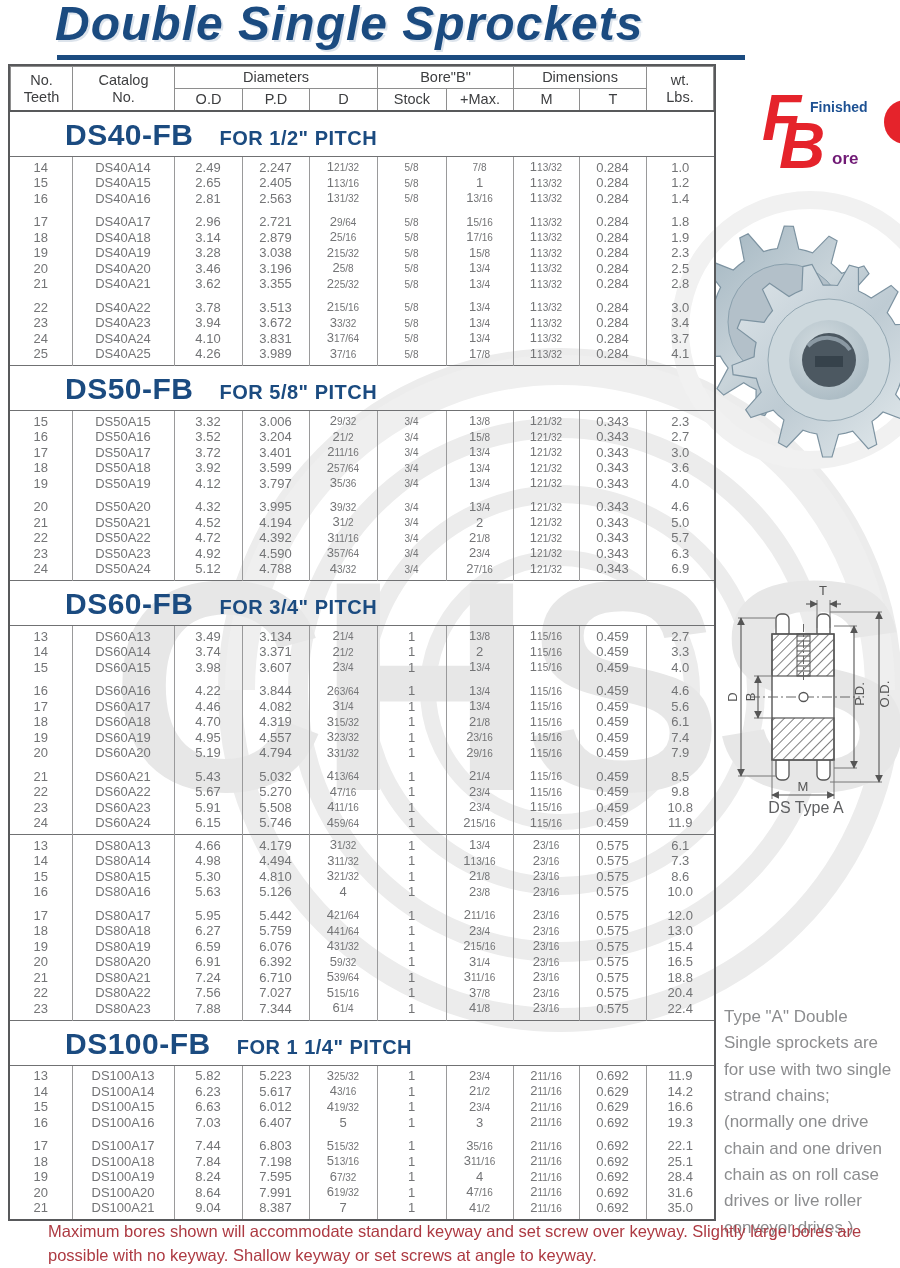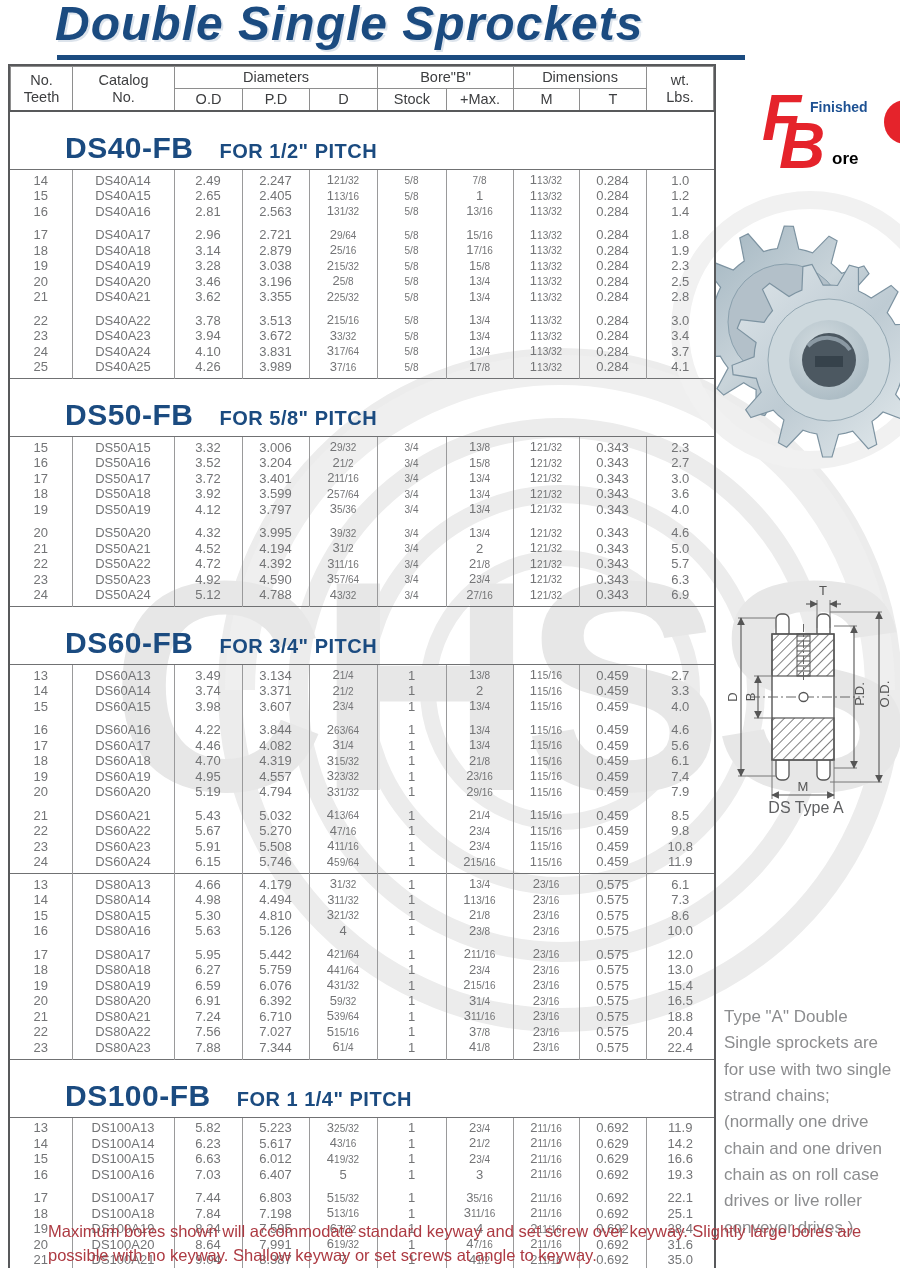--- a/index.html
+++ b/index.html
@@ -13,36 +13,36 @@
          text-shadow:2px 2px 0 rgba(27,75,128,0.15);}
   .title-rule{position:absolute;left:57px;top:55px;width:688px;height:5px;background:#1b4b80;z-index:2;}
   
   .grid{position:absolute;left:8px;top:64px;width:704px;z-index:1;border:2px solid #58595b;background:transparent;}
   table{width:100%;border-collapse:collapse;table-layout:fixed;}
   .hdr{border-bottom:2px solid #58595b;}
   .hdr th{border:1px solid #8e8e8e;font-weight:normal;font-size:14.5px;color:#3d3e40;
           padding:2px 0;line-height:17px;background:transparent;}
   .band{display:flex;align-items:baseline;gap:26px;padding:6px 0 4px 55px;
         border-bottom:1px solid #707173;}
-  .band-id{font-size:30px;font-weight:bold;color:#1b4b80;letter-spacing:0.5px;margin-top:13px;}
+  .band-id{font-size:30px;font-weight:bold;color:#1b4b80;letter-spacing:0.5px;}
   .band-pitch{font-size:20px;font-weight:bold;color:#1b4b80;letter-spacing:0.5px;}
   .sec-table{border-bottom:1px solid #707173;}
   .sec-table:last-of-type{border-bottom:none;}
   .sec-table td{border-left:1px solid #9a9a9b;text-align:center;font-size:13px;
                 line-height:14.5px;color:#737476;padding:0 1px;white-space:nowrap;overflow:hidden;}
   .sec-table td:first-child{border-left:none;}
   .sec-table tr.pad td{height:3px;line-height:3px;font-size:1px;}
   .sec-table tr.gap td{height:8px;line-height:8px;font-size:1px;}
   .sec-table small{font-size:10px;}
   
   .fb-logo{position:absolute;left:762px;top:92px;width:140px;height:85px;z-index:2;}
   .fb-f{position:absolute;left:0;top:-6px;font-size:64px;font-weight:bold;font-style:italic;color:#e5232b;line-height:1;}
   .fb-finished{position:absolute;left:48px;top:7px;font-size:14px;font-weight:bold;color:#1d5193;}
   .fb-b{position:absolute;left:17px;top:22px;font-size:64px;font-weight:bold;font-style:italic;color:#e5232b;line-height:1;}
-  .fb-ore{position:absolute;left:70px;top:57px;font-size:17px;font-weight:bold;color:#000000;}
+  .fb-ore{position:absolute;left:70px;top:57px;font-size:17px;font-weight:bold;color:#701a75;}
   .red-ball{position:absolute;left:884px;top:100px;width:42px;height:44px;border-radius:50%;
             background:#e5232b;z-index:2;}
   
   .sprocket{position:absolute;left:716px;top:218px;z-index:1;}
   
   .diagram{position:absolute;left:720px;top:584px;z-index:1;}
   
   .note{position:absolute;left:724px;top:1004px;width:172px;z-index:2;font-size:17px;
         line-height:1.55;color:#8c8d8f;}
   

